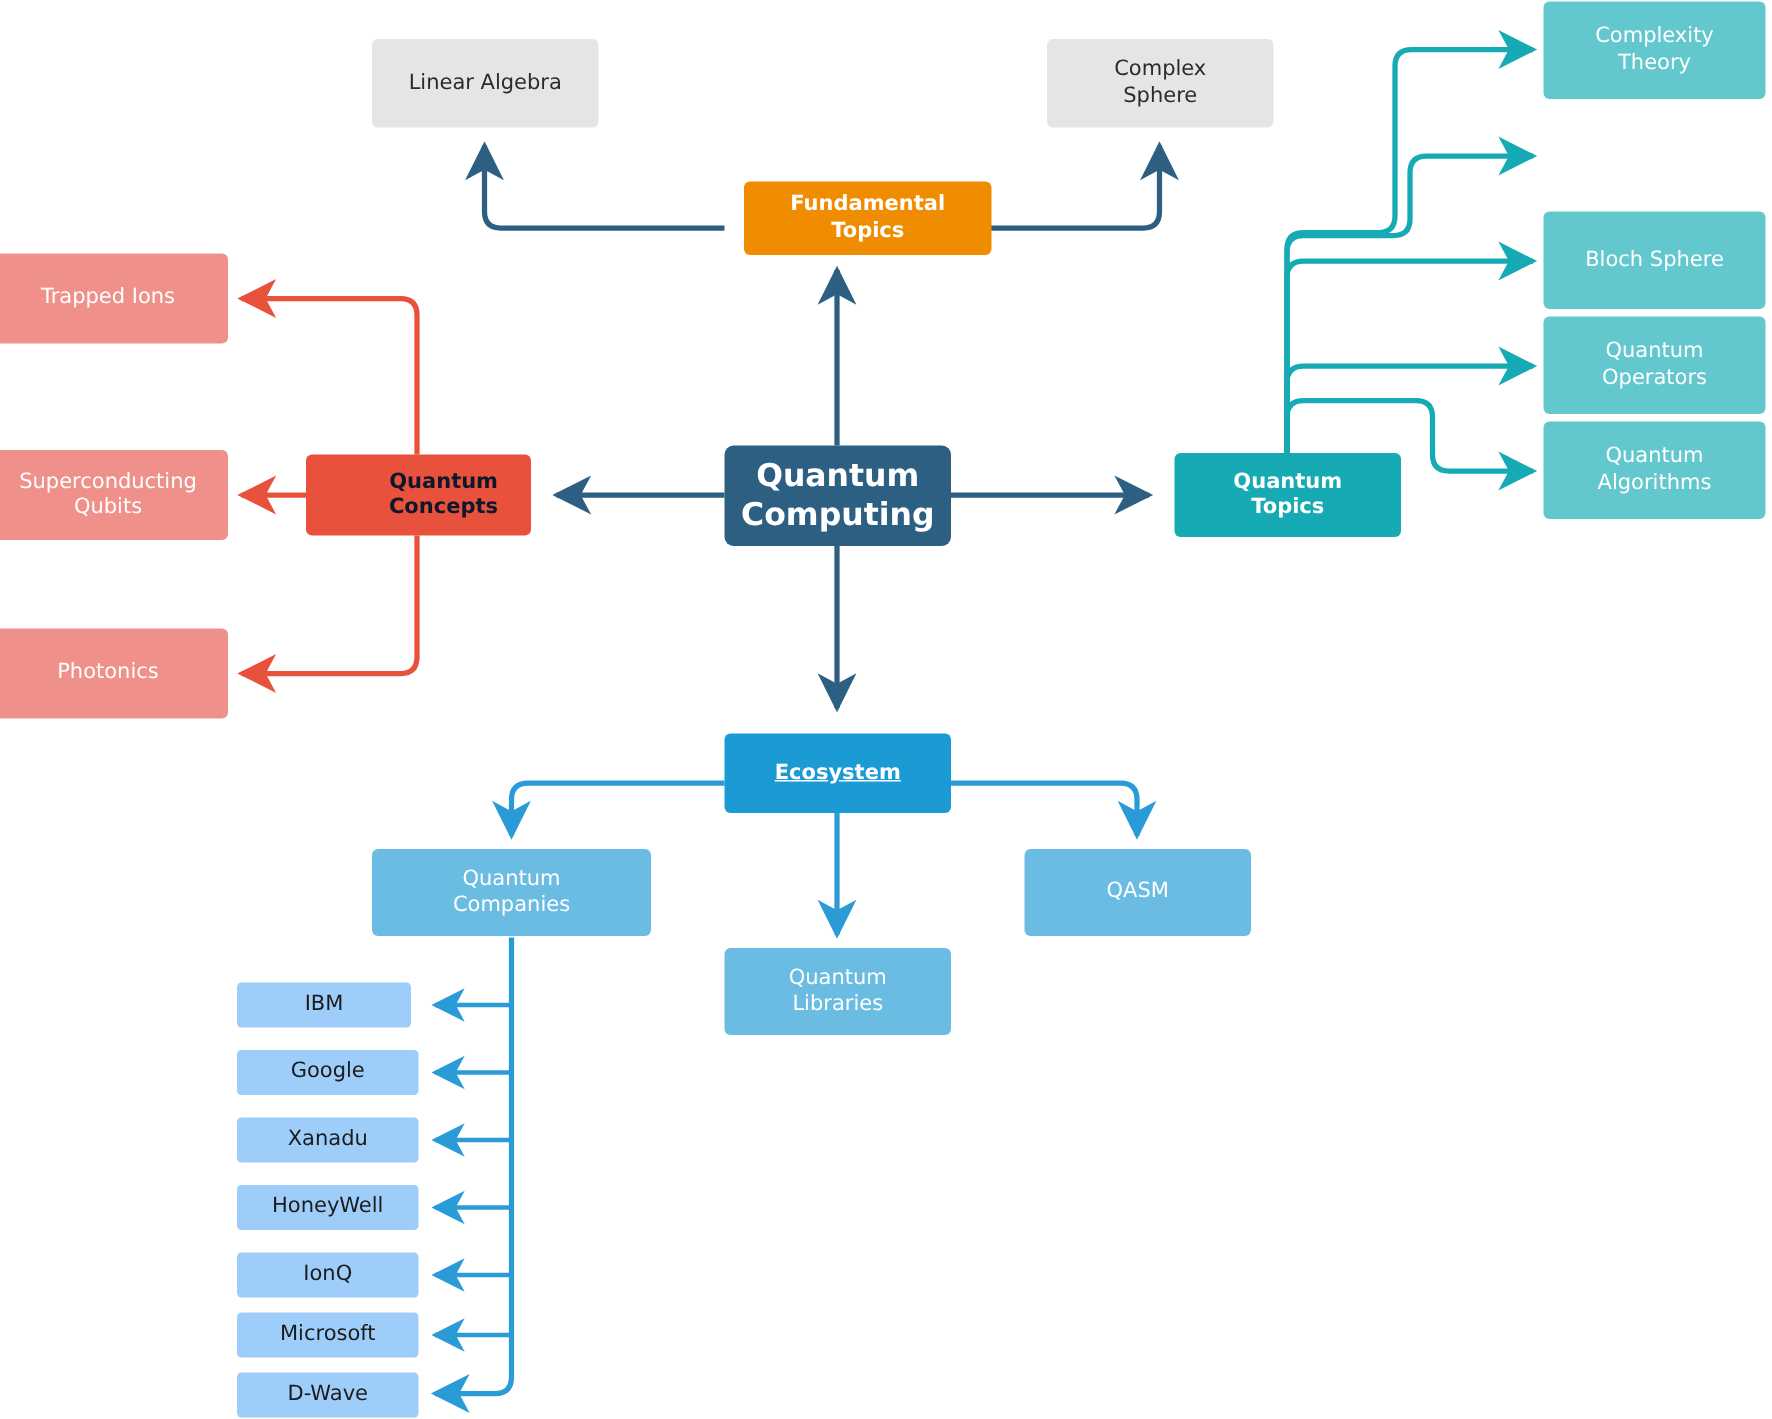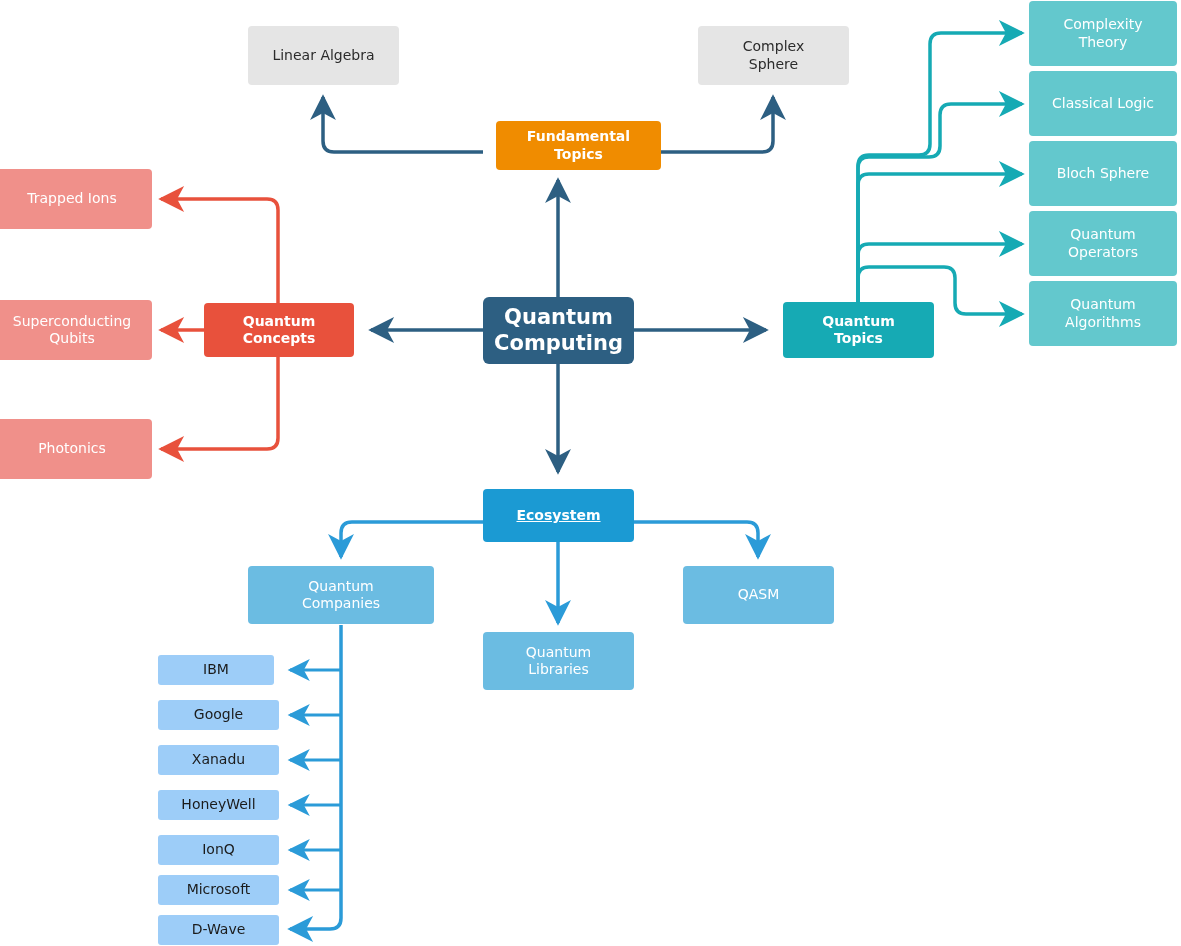--- a/index.html
+++ b/index.html
@@ -61,23 +61,24 @@
     font-size:14px;
   }
   .n-teal-child{
     background:#63C8CD;
     color:#ffffff;
     font-size:14px;
   }
   
   .n-red-parent{
     background:#E8513C;
-    color:#ffffff;
-    font-weight:bold;
-    font-size:14px;
+    color:#0f172a;
+    font-weight:bold;
+    font-size:14px;
+    text-align:right;
   }
   .n-red-child{
     background:#F0908A;
     color:#ffffff;
     font-size:14px;
   }
   
   .n-blue-parent{
     background:#1B9AD3;
     color:#ffffff;
@@ -207,21 +208,20 @@
   <div class="node n-orange-parent" style="left:476px; top:121px; width:165px; height:49px;margin-left:20px;">Fundamental Topics</div>
 
   <div class="node n-orange-child" style="left:248px; top:26px; width:151px; height:59px;">Linear Algebra</div>
 
   <div class="node n-orange-child" style="left:698px; top:26px; width:151px; height:59px;">Complex Sphere</div>
 
   <div class="node n-teal-parent" style="left:783px; top:302px; width:151px; height:56px;">Quantum Topics</div>
 
   <div class="node n-teal-child" style="left:1029px; top:1px; width:148px; height:65px;">Complexity Theory</div>
 
-  <div class="node n-teal-child" style="left:1029px; top:71px; width:148px; height:65px;">Classical Logic</div>
 
   <div class="node n-teal-child" style="left:1029px; top:141px; width:148px; height:65px;">Bloch Sphere</div>
 
   <div class="node n-teal-child" style="left:1029px; top:211px; width:148px; height:65px;">Quantum Operators</div>
 
   <div class="node n-teal-child" style="left:1029px; top:281px; width:148px; height:65px;">Quantum Algorithms</div>
 
   <div class="node n-red-parent" style="left:204px; top:303px; width:150px; height:54px;">Quantum Concepts</div>
 
   <div class="node n-red-child" style="left:-8px; top:169px; width:160px; height:60px;">Trapped Ions</div>

